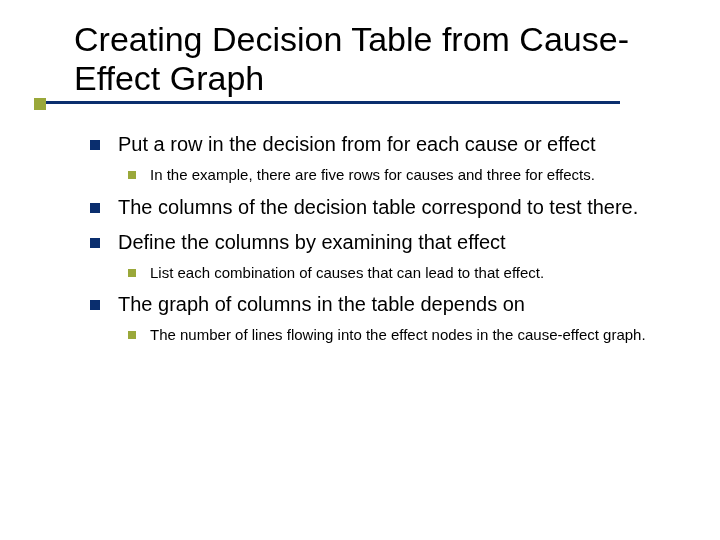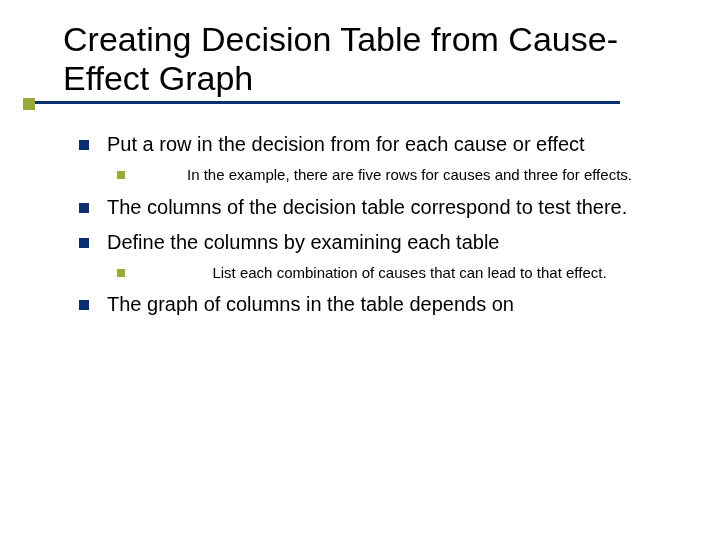--- a/index.html
+++ b/index.html
@@ -8,21 +8,21 @@
     height: 540px;
     background: #ffffff;
     font-family: Verdana, Geneva, sans-serif;
     color: #000;
     overflow: hidden;
     position: relative;
   }
   .slide {
     width: 100%;
     height: 100%;
-    padding: 20px 40px 20px 43px;
+    padding: 20px 40px 20px 54px;
   }
   .title-block {
     position: relative;
     margin-bottom: 28px;
     margin-left: 20px;
   }
   .title-text {
     font-family: Arial, Helvetica, sans-serif;
     font-size: 34px;
     line-height: 1.15;
@@ -64,21 +64,20 @@
     position: absolute;
     left: 0;
     top: 8px;
     width: 10px;
     height: 10px;
     background: #0a2e6e;
   }
   .lvl2 {
     margin-top: 8px;
     margin-left: 10px;
-    text-align: center;
   }
   .lvl2 > li {
     position: relative;
     padding-left: 22px;
     margin-bottom: 8px;
     font-size: 15px;
     line-height: 1.3;
   }
   .lvl2 > li::before {
     content: "";
@@ -107,25 +106,30 @@
         <ul class="lvl2">
           <li>
             <span>In the example, there are five rows for causes and three for effects.</span>
           </li>
         </ul>
       </li>
       <li>
         <span>The columns of the decision table correspond to test there.</span>
       </li>
       <li>
-        <span>Define the columns by examining each table</span>
+        <span>Define the columns by examining that effect</span>
         <ul class="lvl2">
           <li>
             <span>List each combination of causes that can lead to that effect.</span>
           </li>
         </ul>
       </li>
       <li>
         <span>The graph of columns in the table depends on</span>
+        <ul class="lvl2">
+          <li>
+            <span>The number of lines flowing into the effect nodes in the cause-effect graph.</span>
+          </li>
+        </ul>
       </li>
     </ul>
   </div>
 </div>
 
 </body></html>

